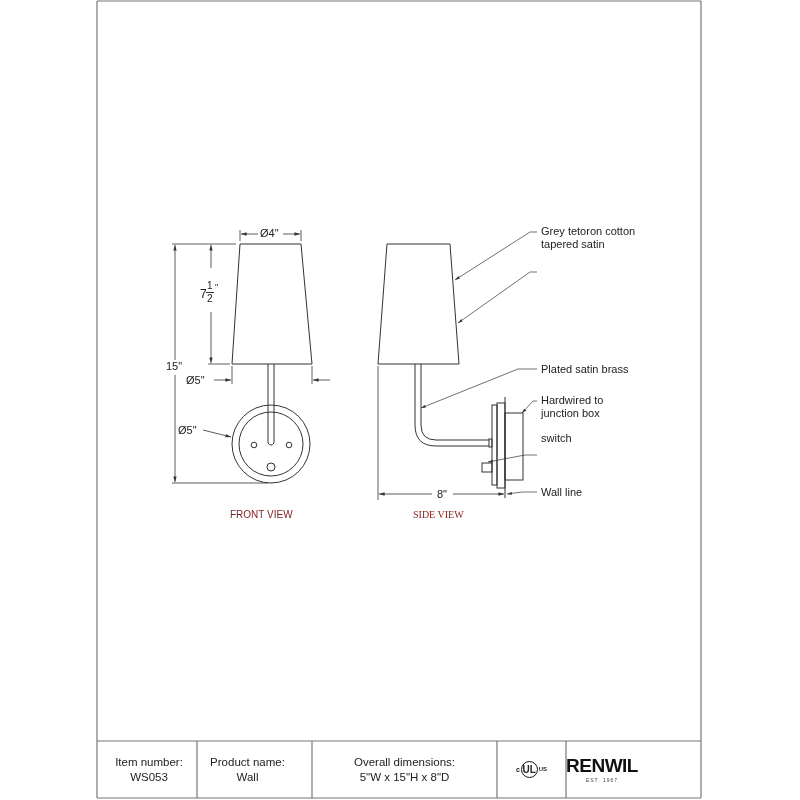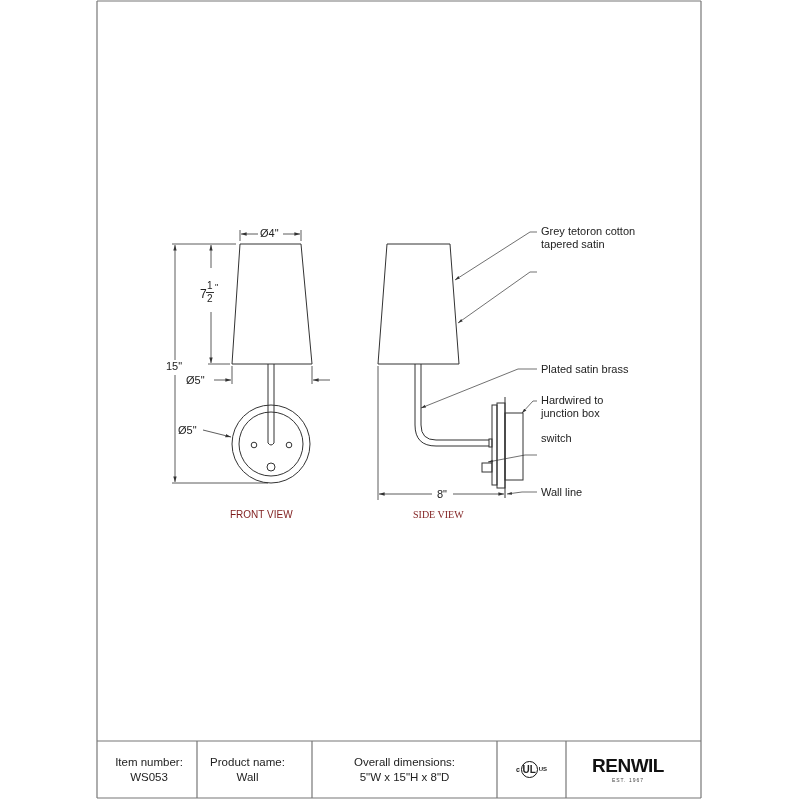--- a/index.html
+++ b/index.html
@@ -157,18 +157,18 @@
     <div>Overall dimensions:</div>
     <div>5"W x 15"H x 8"D</div>
   </div>
   <div class="tb-cell" style="left:497px; width:69px;">
     <div style="display:flex; align-items:center; gap:1px;">
       <span style="font-size:7px; font-weight:bold;">c</span>
       <span style="display:inline-flex; align-items:center; justify-content:center; width:15px; height:15px; border:1.5px solid #111; border-radius:50%; font-size:10px; font-weight:bold;">UL</span>
       <span style="font-size:6px; font-weight:bold;">US</span>
     </div>
   </div>
-  <div class="tb-cell" style="left:574px; width:108px;">
+  <div class="tb-cell" style="left:548px; width:108px;">
     <div class="renwil">RENWIL</div>
     <div class="renwil-est">EST. 1967</div>
   </div>
 
 </div>
 
 </body></html>

